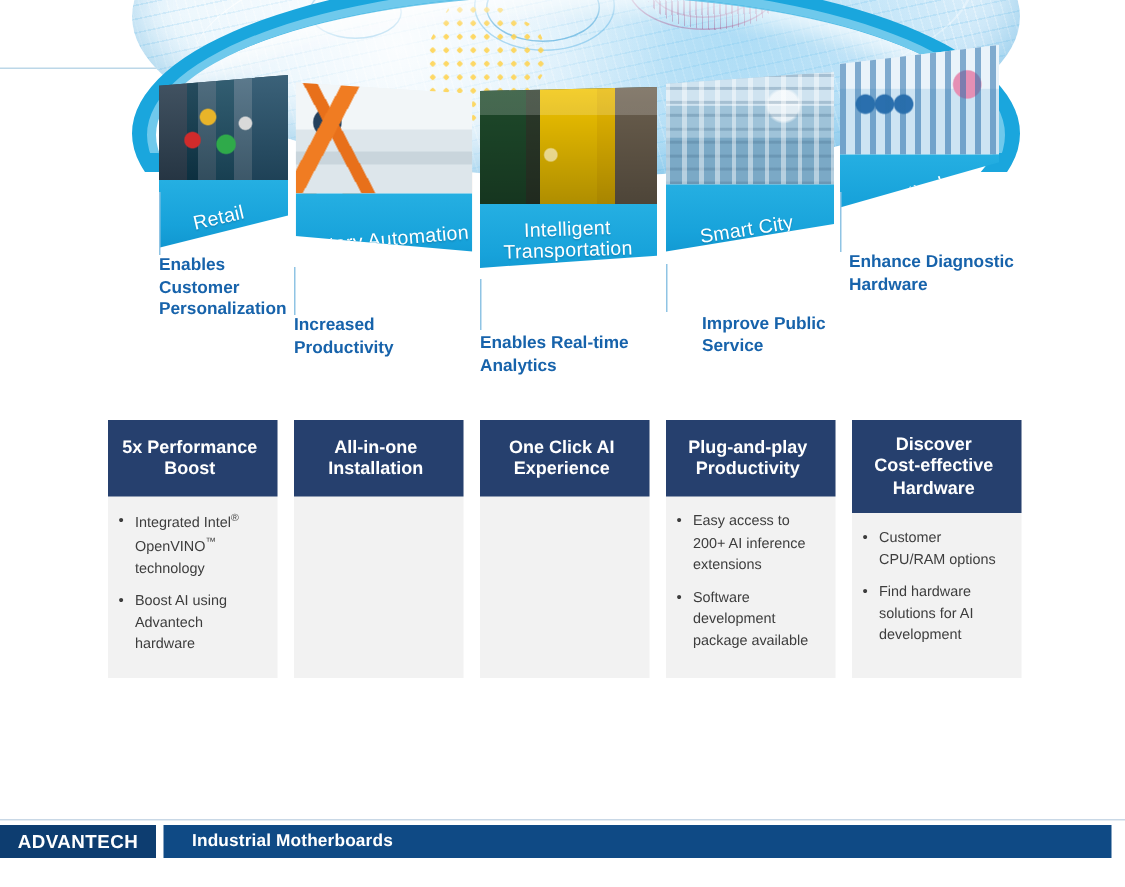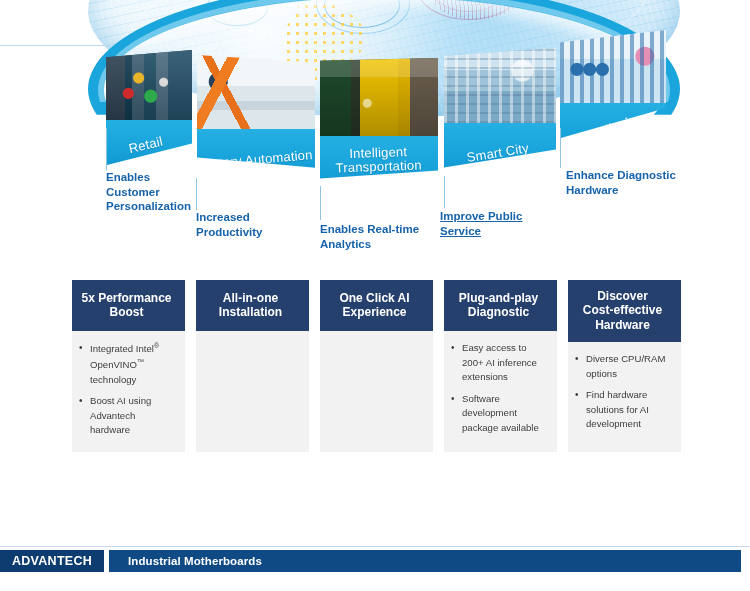--- a/index.html
+++ b/index.html
@@ -408,21 +408,21 @@
   <div class="leader" style="left:444px; top:176px; height:32px;"></div>
   <div class="leader" style="left:560px; top:128px; height:40px;"></div>
 
   <div class="callout" style="left:196px; top:210px;">Increased
 Productivity</div>
   <div class="callout" style="left:106px; top:170px;">Enables
 Customer
 Personalization</div>
   <div class="callout" style="left:320px; top:222px;">Enables Real-time
 Analytics</div>
-  <div class="callout" style="left:440px; top:209px;text-decoration:underline;">Improve Public
+  <div class="callout" style="left:468px; top:209px;">Improve Public
 Service</div>
   <div class="callout" style="left:566px; top:168px;">Enhance Diagnostic
 Hardware</div>
 </div>
 
 <div id="cards">
   <div class="card">
     <div class="card-head">5x Performance
 Boost</div>
     <div class="card-body">
@@ -435,35 +435,35 @@
   <div class="card">
     <div class="card-head">All-in-one
 Installation</div>
   </div>
   <div class="card">
     <div class="card-head">One Click AI
 Experience</div>
   </div>
   <div class="card">
     <div class="card-head">Plug-and-play
-Diagnostic</div>
+Productivity</div>
     <div class="card-body">
       <ul>
           <li>Easy access to 200+ AI inference extensions</li>
           <li>Software development package available</li>
         </ul>
     </div>
   </div>
   <div class="card">
     <div class="card-head">Discover
 Cost-effective
 Hardware</div>
     <div class="card-body">
       <ul>
-          <li>Diverse CPU/RAM options</li>
+          <li>Customer CPU/RAM options</li>
           <li>Find hardware solutions for AI development</li>
         </ul>
     </div>
   </div>
 </div>
 
 <div id="footer">
   <div class="footer-hairline"></div>
   <div class="footer-bar">
     <div class="logo-block">

